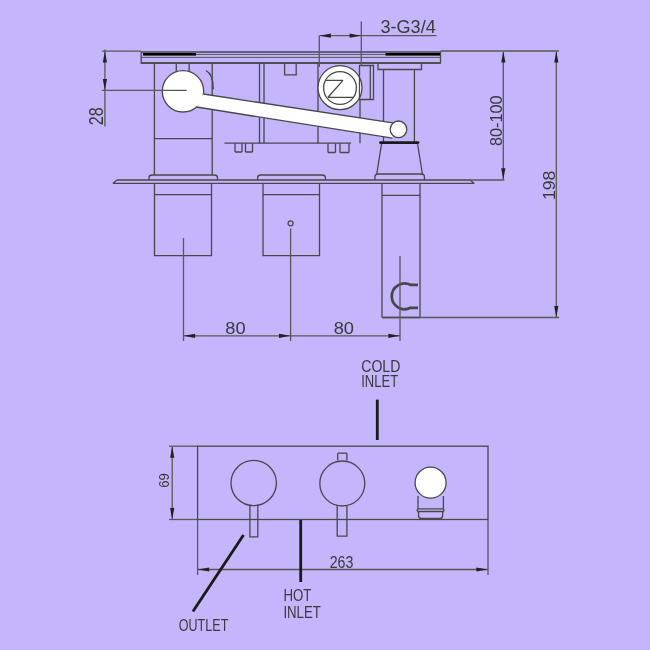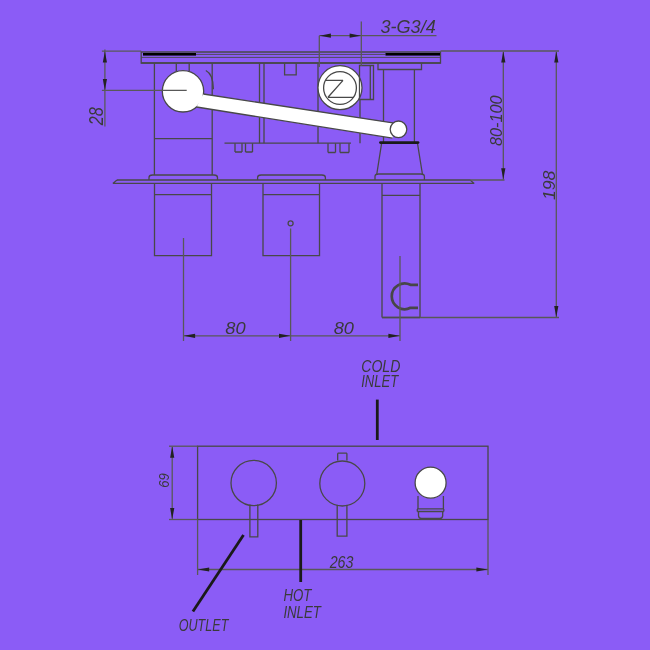--- a/index.html
+++ b/index.html
@@ -1,16 +1,16 @@
 <!DOCTYPE html>
 <html><head>
 <meta charset="utf-8">
 <style>
   html,body{margin:0;padding:0;background:#ffffff;}
-  .page{width:650px;height:650px;position:relative;background:#8b5cf6;overflow:hidden;font-style:italic;}
+  .page{width:650px;height:650px;position:relative;background:#c4b5fd;overflow:hidden;}
   svg{position:absolute;left:0;top:0;}
   text{font-family:"Liberation Sans",sans-serif;fill:#3a3a3a;stroke:none !important;}
 </style>
 </head>
 <body>
 <div class="page">
 <svg width="650" height="650" viewBox="0 0 650 650" fill="none" stroke-linecap="butt">
 <g stroke="#484848" stroke-width="1.3">
 
 <g>

